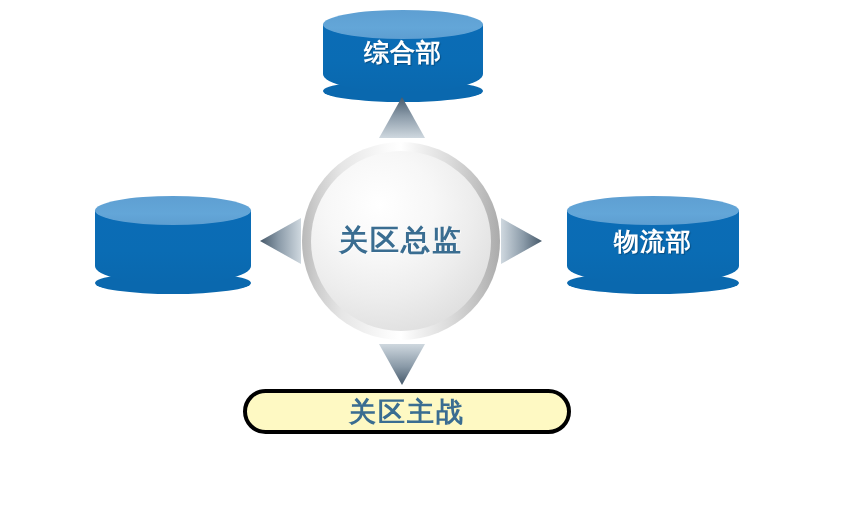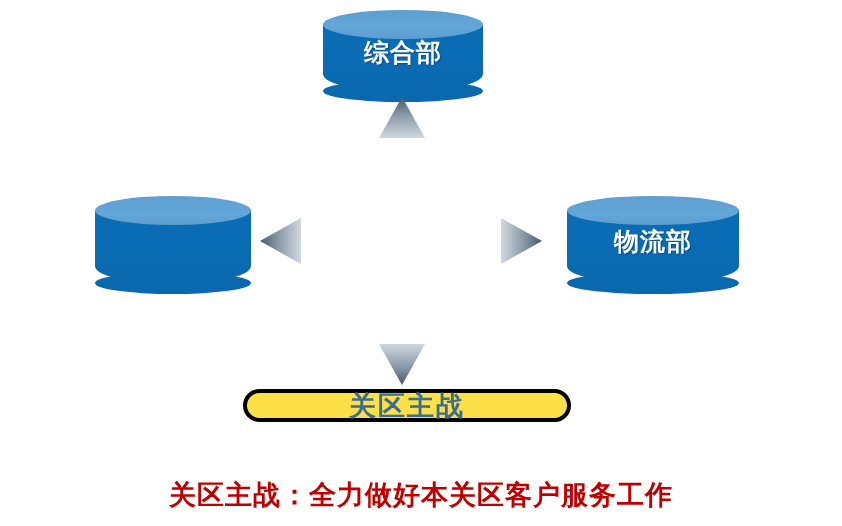--- a/index.html
+++ b/index.html
@@ -134,25 +134,25 @@
   #arrow-down  { left: 378px; top: 343px; width: 48px; height: 44px; }
   #arrow-left  { left: 258px; top: 217px; width: 44px; height: 48px; }
   #arrow-right { left: 500px; top: 217px; width: 44px; height: 48px; }
 
   
   #pill {
     position: absolute;
     left: 243px;
     top: 389px;
     width: 328px;
-    height: 33px;
+    height: 45px;
     box-sizing: border-box;
     border: 4px solid #000000;
     border-radius: 26px;
-    background: #fde047;
+    background: #fef9c3;
     z-index: 6;
   }
   #pill-label {
     position: absolute;
     left: 0; right: 0;
     top: 50%;
     transform: translateY(-50%);
     text-align: center;
     font-size: 27px;
     font-weight: bold;
@@ -232,20 +232,22 @@
     <defs>
       <linearGradient id="gradRight" x1="0" y1="0" x2="1" y2="0">
         <stop offset="0%" stop-color="#cfd8df"></stop>
         <stop offset="55%" stop-color="#8a9aa8"></stop>
         <stop offset="100%" stop-color="#46596a"></stop>
       </linearGradient>
     </defs>
     <polygon points="42,24 1,1 1,47" fill="url(#gradRight)"></polygon>
   </svg>
 
+  <div id="sphere">
+    <div id="sphere-label">关区总监</div>
+  </div>
 
   <div id="pill">
     <div id="pill-label">关区主战</div>
   </div>
 
-  <div id="caption">关区主战：全力做好本关区客户服务工作</div>
 
 </div>
 
 </body></html>

